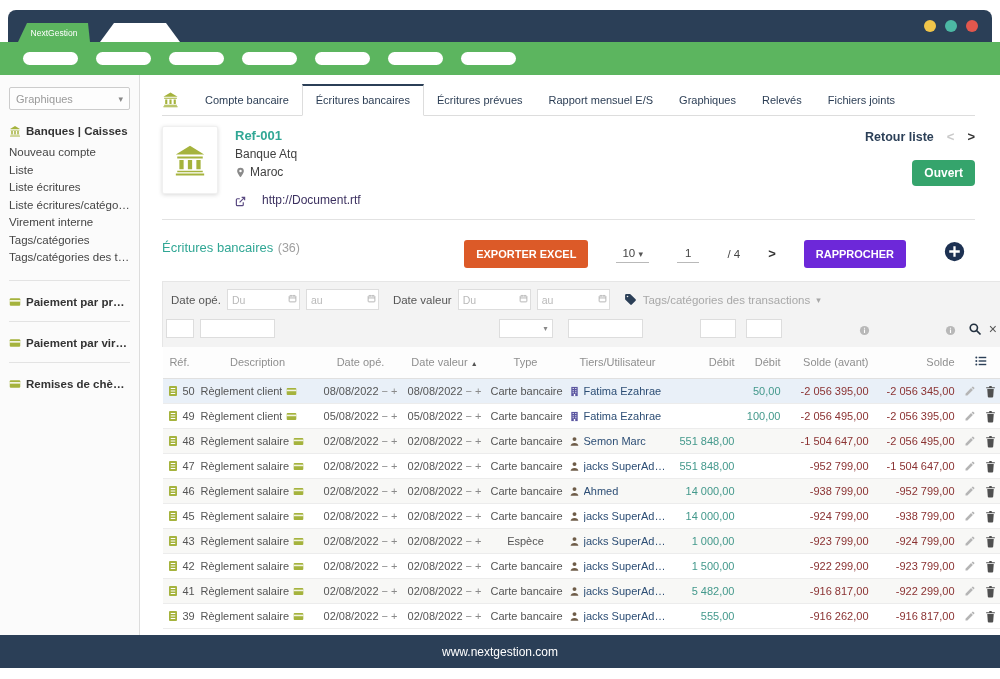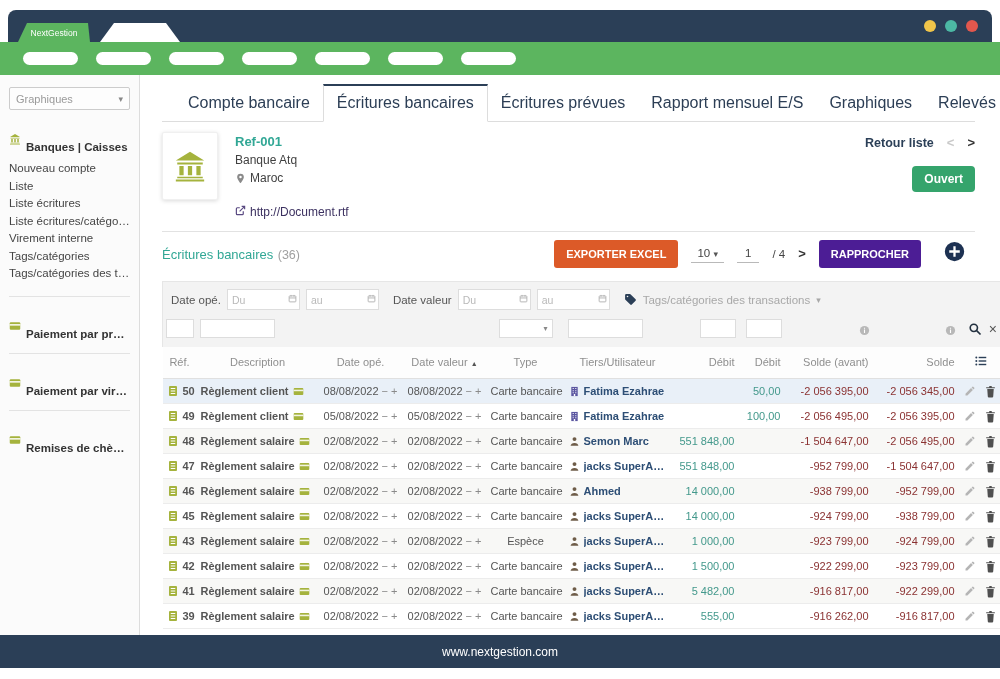--- a/index.html
+++ b/index.html
@@ -35,57 +35,57 @@
                  display:flex;align-items:center;justify-content:space-between;
                  padding:0 6px;font-size:11px;color:#9a9a9a;cursor:pointer;}
   .search-select .caret{font-size:9px;color:#888;}
   .sb-head{display:flex;align-items:center;gap:5px;margin-top:15px;font-size:11.5px;
            font-weight:bold;color:#333;cursor:pointer;}
   .sb-ic{width:12px;height:12px;color:#a5b33d;flex:0 0 auto;}
   .sb-list{list-style:none;margin:7px 0 0;padding:0;}
   .sb-list li{font-size:11.5px;color:#454545;line-height:17.5px;cursor:pointer;white-space:nowrap;
               overflow:hidden;text-overflow:ellipsis;}
   .sb-divider{border-top:1px solid #e3e3e3;margin:13px 0 0;}
-  .sb-head-label{white-space:nowrap;overflow:hidden;text-overflow:ellipsis;margin-top:16px;}
+  .sb-head-label{white-space:nowrap;overflow:hidden;text-overflow:ellipsis;}
 
   
   .main{flex:1;box-sizing:border-box;padding:9px 25px 0 22px;overflow:hidden;background:#fff;}
 
   .tabbar{display:flex;align-items:stretch;border-bottom:1px solid #ddd;}
   .tab-bank{width:17px;height:17px;color:#a5b33d;align-self:center;margin-right:13px;}
   .tabs{display:flex;}
-  .tab{padding:10px 13px 9px;font-size:16px;color:#2c3e55;cursor:pointer;white-space:nowrap;}
+  .tab{padding:10px 13px 9px;font-size:11px;color:#2c3e55;cursor:pointer;white-space:nowrap;}
   .tab.active{background:#fff;border:1px solid #ddd;border-top:2px solid #2b3f57;
               border-bottom:1px solid #fff;margin-bottom:-1px;padding-top:8px;}
 
   .account{display:flex;margin-top:10px;}
   .account-card{width:54px;height:66px;background:#fff;border:1px solid #f0f0f0;border-radius:2px;
                 box-shadow:0 1px 4px rgba(0,0,0,.15);display:flex;align-items:center;justify-content:center;}
   .acc-big{width:34px;height:34px;color:#a5b33d;}
   .account-info{margin-left:17px;padding-top:2px;}
   .acc-ref{color:#31a795;font-weight:bold;font-size:13px;}
   .acc-line{display:flex;align-items:center;gap:4px;color:#404040;font-size:12px;margin-top:4px;}
   .pin-ic{width:11px;height:11px;color:#8a8a8a;}
-  .acc-doc{display:flex;align-items:flex-start;gap:4px;color:#3c3160;font-size:12px;margin-top:20px;cursor:pointer;}
+  .acc-doc{display:flex;align-items:flex-end;gap:16px;color:#3c3160;font-size:12px;margin-top:14px;cursor:pointer;}
   .ext-ic{width:11px;height:11px;color:#5a4a82;}
   .account-right{margin-left:auto;text-align:right;}
   .back-row{display:flex;align-items:center;justify-content:flex-end;gap:13px;margin-top:3px;}
   .back-link{font-size:12.5px;font-weight:bold;color:#2b3f57;cursor:pointer;padding-left:31px;}
   .chev{font-size:13px;font-weight:bold;color:#333;cursor:pointer;}
   .chev.dis{color:#c9c9c9;}
   .btn-ouvert{margin-top:16px;background:#35a46c;color:#fff;border:none;border-radius:4px;
               font-size:12px;font-weight:bold;padding:6px 12px;cursor:pointer;
               font-family:"Liberation Sans",sans-serif;}
 
   .rule{border:none;border-top:1px solid #e2e2e2;margin:12px 0 0;}
 
-  .toolbar{display:flex;align-items:center;margin-top:6px;}
+  .toolbar{display:flex;align-items:flex-start;margin-top:18px;}
   .tb-title{font-size:13px;color:#31a795;}
   .tb-count{color:#a0a0a0;font-size:12.5px;}
-  .tb-right{margin-left:auto;display:flex;align-items:center;gap:13px;}
+  .tb-right{margin-left:auto;display:flex;align-items:center;gap:28px;}
   .btn-export{background:#dc5a28;color:#fff;border:none;border-radius:3px;font-size:11px;
               font-weight:bold;padding:8px 12px;cursor:pointer;font-family:"Liberation Sans",sans-serif;}
   .pagesize{font-size:11.5px;color:#444;border-bottom:1px solid #b9b9b9;padding:3px 6px;cursor:pointer;}
   .pagesize .caret{font-size:9px;color:#555;}
   .pagecur{font-size:11.5px;color:#444;border-bottom:1px solid #b9b9b9;padding:3px 8px;cursor:pointer;}
   .pagetot{font-size:11.5px;color:#444;}
   .plusbox{background:#fff;border-radius:5px;padding:3px 10px;}
   .plus-ic{width:21px;height:21px;cursor:pointer;}
 
   
@@ -122,21 +122,21 @@
   .sortasc{font-size:7px;color:#555;}
   .list-ic{width:14px;height:14px;color:#2b3f57;margin:0 auto;cursor:pointer;}
 
   td.l,th.l{text-align:center;}
   td.r,th.r{text-align:right;}
   td.ctr,th.ctr{text-align:center;}
   tbody td{padding:5px 4px;border-bottom:1px solid #ececec;color:#555;height:14px;
            white-space:nowrap;overflow:hidden;}
   tbody tr.stripe{background:#f8f8f6;}
   tbody tr.hl{background:#e9f0f8;}
-  .refwrap,.descwrap,.tierswrap{display:flex;align-items:center;gap:4px;font-weight:bold;}
+  .refwrap,.descwrap,.tierswrap{display:flex;align-items:center;gap:4px;}
   .i11{width:11px;height:11px;flex:0 0 auto;}
   .i12{width:12px;height:12px;flex:0 0 auto;}
   .i13{width:13px;height:13px;flex:0 0 auto;}
   .olive{color:#a5b33d;}
   .descwrap span:first-child{overflow:hidden;text-overflow:ellipsis;}
   .datec{color:#555;}
   .adj{color:#8a8a8a;cursor:pointer;margin-left:3px;}
   .person{color:#6e5c48;}
   .building{color:#5a55a0;}
   .tlink{color:#2d4e75;text-decoration:none;cursor:pointer;overflow:hidden;text-overflow:ellipsis;}
@@ -303,21 +303,21 @@
       </div>
       <div class="tb-right">
         <button class="btn-export">EXPORTER EXCEL</button>
         <span class="pagesize">
           <span>10</span>
           <span class="caret">▾</span>
         </span>
         <span class="pagecur">1</span>
         <span class="pagetot">/ 4</span>
         <span class="chev">&gt;</span>
-        <button class="btn-export" style="background:#4c1d95">RAPPROCHER</button>
+        <button class="btn-export" style="background:#6d28d9">RAPPROCHER</button>
         <span class="plusbox">
           <span class="icon plus-ic"><svg viewBox="0 0 24 24">
                 <circle cx="12" cy="12" r="11" fill="#1d3152"></circle>
                 <path stroke="#fff" stroke-width="2.6" d="M12 6v12M6 12h12"></path>
               </svg></span>
         </span>
       </div>
     </div>
 
     <table>

